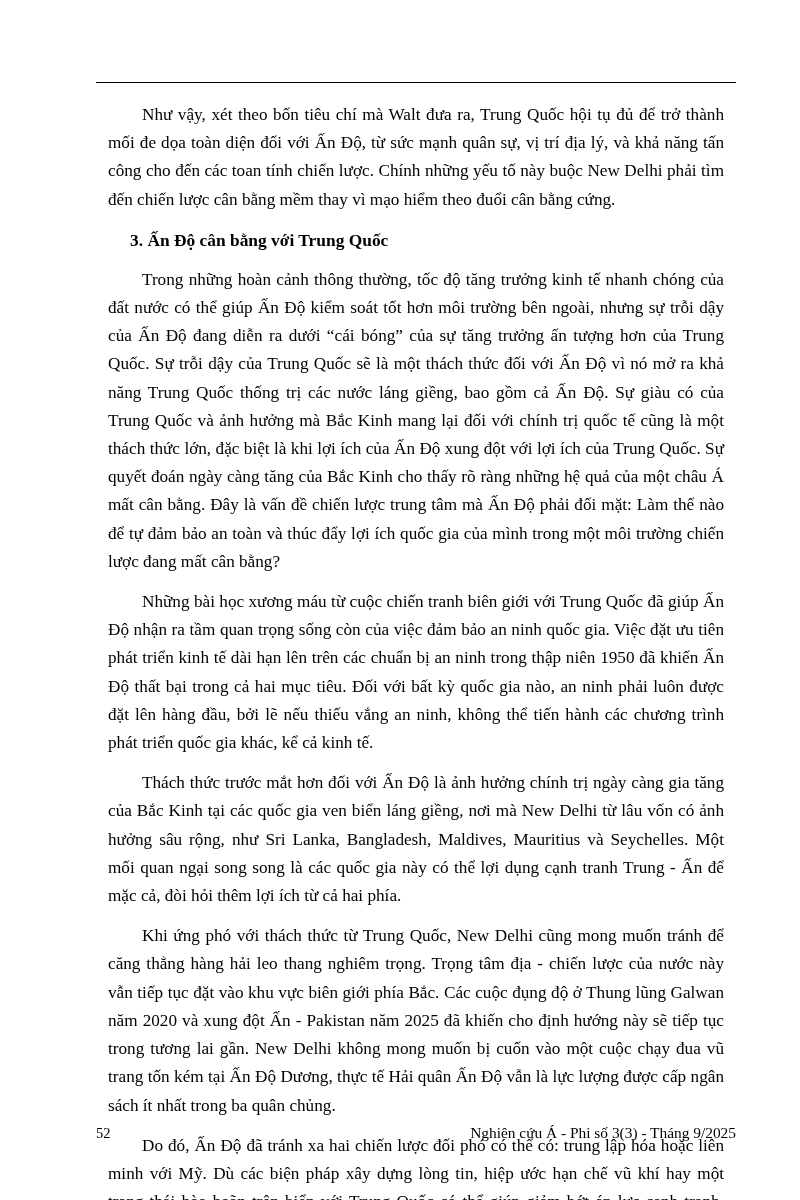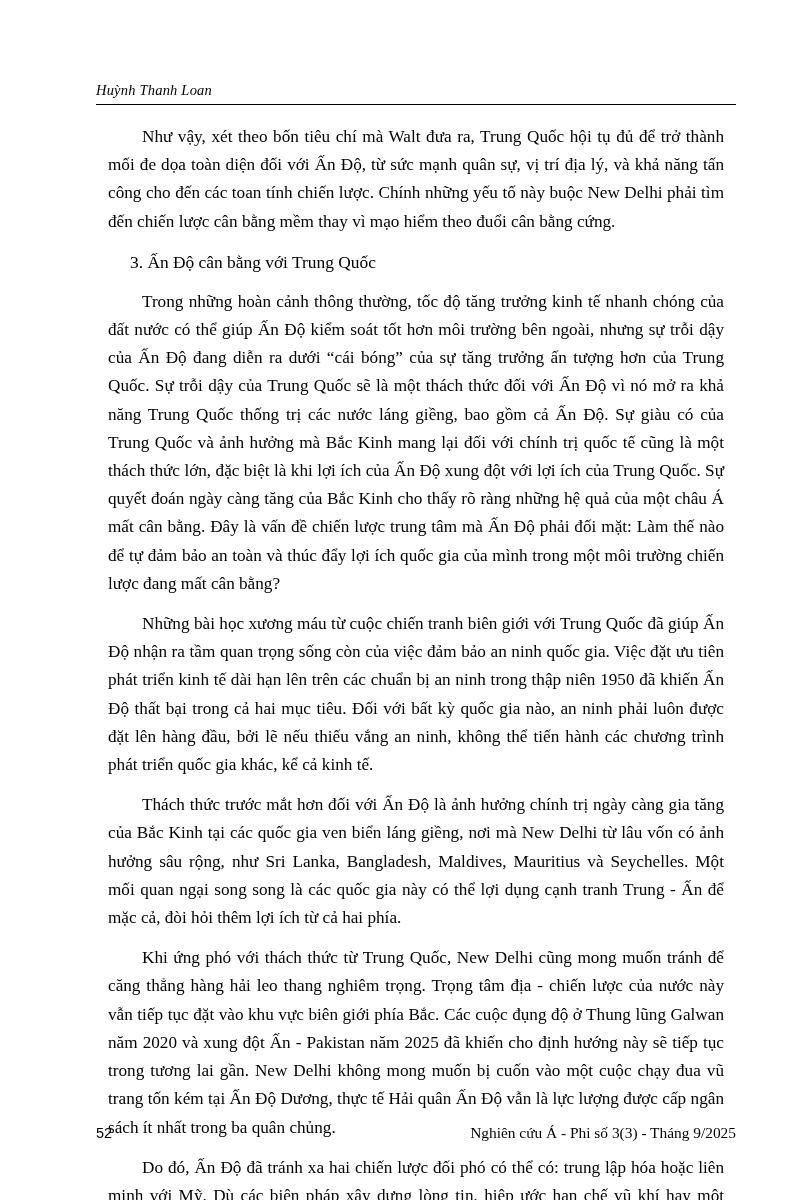--- a/index.html
+++ b/index.html
@@ -38,50 +38,49 @@
     line-height: 28.2px;
     text-align: justify;
     text-justify: inter-word;
   }
   .body-text p {
     margin: 12px;
     text-indent: 34px;
   }
   h2.section-heading {
     font-size: 17.4px;
-    font-weight: normal;
+    font-weight: bold;
     margin: 7px 0 7px 0;
     text-indent: 34px;
     line-height: 28px;
   }
   .footer {
     position: absolute;
     left: 96px;
     right: 64px;
     bottom: 58px;
     display: flex;
     align-items: baseline;
     justify-content: space-between;
     font-size: 15.4px;
   }
   .footer .page-number {
-    font-family: Liberation Sans, sans-serif;
+    font-family: Liberation Serif, serif;
     font-size: 14.5px;
     text-align: center;
   }
   .footer .journal-line {
     font-size: 15.4px;
   }
 </style>
 </head>
 <body>
 
 <div class="page">
 
-  <div class="running-head">Huỳnh Thanh Loan</div>
   <div class="head-rule"></div>
 
   <div class="body-text">
 
     <p>Như vậy, xét theo bốn tiêu chí mà Walt đưa ra, Trung Quốc hội tụ đủ để trở thành mối đe dọa toàn diện đối với Ấn Độ, từ sức mạnh quân sự, vị trí địa lý, và khả năng tấn công cho đến các toan tính chiến lược. Chính những yếu tố này buộc New Delhi phải tìm đến chiến lược cân bằng mềm thay vì mạo hiểm theo đuổi cân bằng cứng.</p>
 
     <h2 class="section-heading">3. Ấn Độ cân bằng với Trung Quốc</h2>
 
     <p>Trong những hoàn cảnh thông thường, tốc độ tăng trưởng kinh tế nhanh chóng của đất nước có thể giúp Ấn Độ kiểm soát tốt hơn môi trường bên ngoài, nhưng sự trỗi dậy của Ấn Độ đang diễn ra dưới “cái bóng” của sự tăng trưởng ấn tượng hơn của Trung Quốc. Sự trỗi dậy của Trung Quốc sẽ là một thách thức đối với Ấn Độ vì nó mở ra khả năng Trung Quốc thống trị các nước láng giềng, bao gồm cả Ấn Độ. Sự giàu có của Trung Quốc và ảnh hưởng mà Bắc Kinh mang lại đối với chính trị quốc tế cũng là một thách thức lớn, đặc biệt là khi lợi ích của Ấn Độ xung đột với lợi ích của Trung Quốc. Sự quyết đoán ngày càng tăng của Bắc Kinh cho thấy rõ ràng những hệ quả của một châu Á mất cân bằng. Đây là vấn đề chiến lược trung tâm mà Ấn Độ phải đối mặt: Làm thế nào để tự đảm bảo an toàn và thúc đẩy lợi ích quốc gia của mình trong một môi trường chiến lược đang mất cân bằng?</p>
     <p>Những bài học xương máu từ cuộc chiến tranh biên giới với Trung Quốc đã giúp Ấn Độ nhận ra tầm quan trọng sống còn của việc đảm bảo an ninh quốc gia. Việc đặt ưu tiên phát triển kinh tế dài hạn lên trên các chuẩn bị an ninh trong thập niên 1950 đã khiến Ấn Độ thất bại trong cả hai mục tiêu. Đối với bất kỳ quốc gia nào, an ninh phải luôn được đặt lên hàng đầu, bởi lẽ nếu thiếu vắng an ninh, không thể tiến hành các chương trình phát triển quốc gia khác, kể cả kinh tế.</p>

